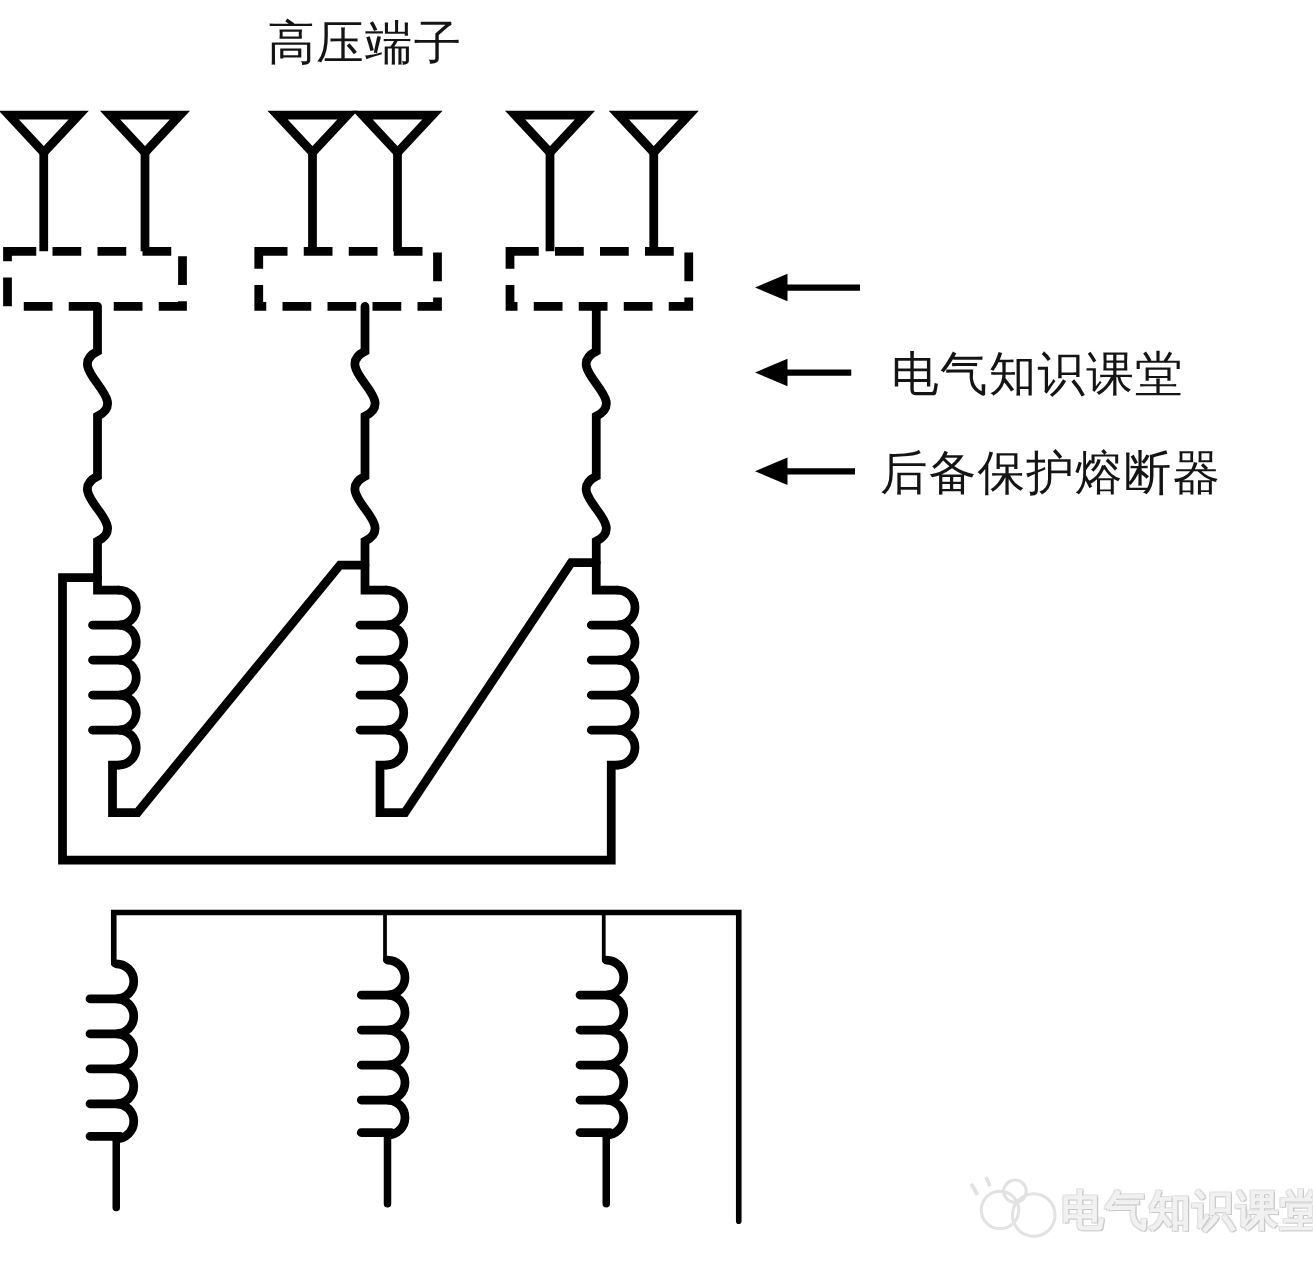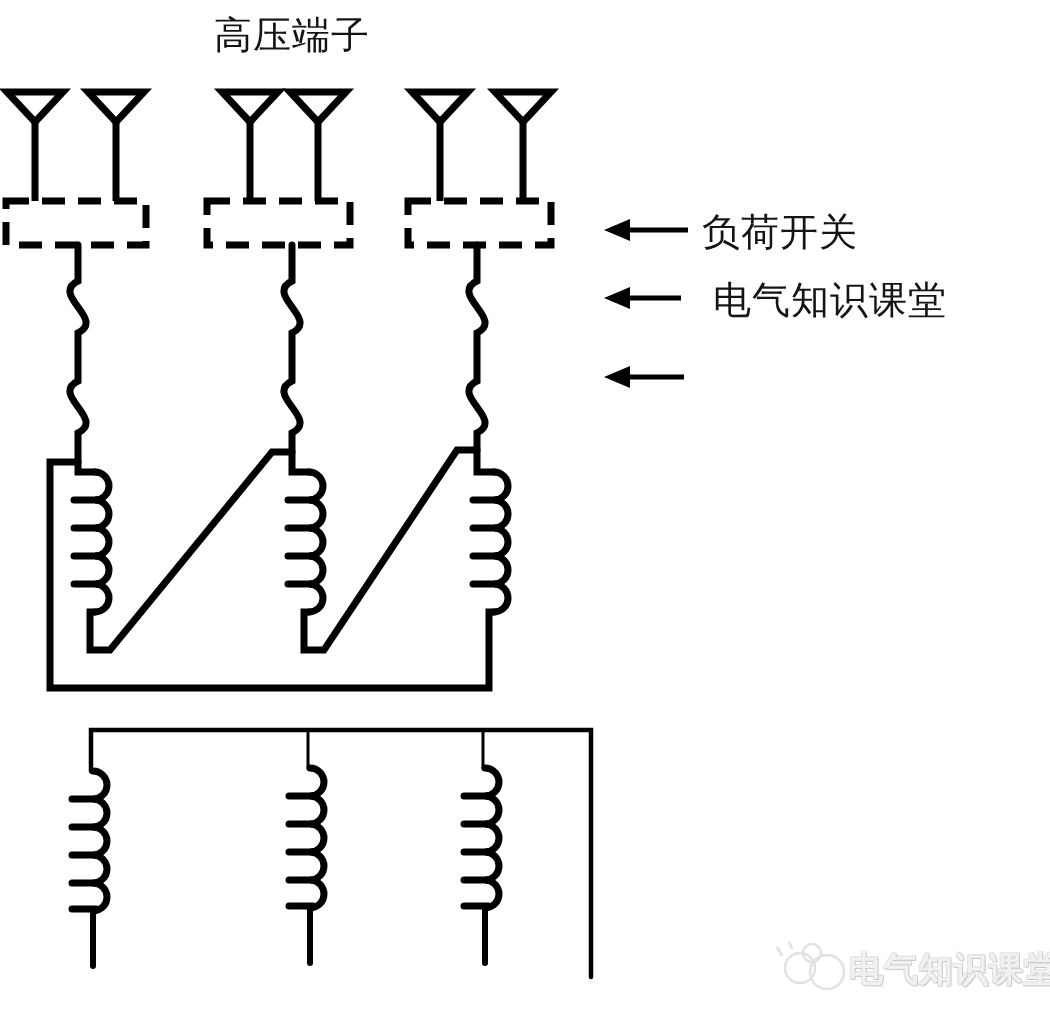--- a/index.html
+++ b/index.html
@@ -121,17 +121,17 @@
 
     <g fill="none" stroke="#e2e2e2" stroke-width="2.5">
       <circle cx="800" cy="968" r="15"></circle>
       <circle cx="827" cy="972" r="17"></circle>
       <circle cx="812" cy="953" r="9"></circle>
       <path d="M777,947 l5,9 M789,942 l3,7" stroke-width="3"></path>
     </g>
   </svg>
 
   <div class="txt title">高压端子</div>
-  <div class="txt lbl-1">负荷开关</div>
   <div class="txt lbl-2">电气知识课堂</div>
+  <div class="txt lbl-3">后备保护熔断器</div>
   <div class="txt watermark-text">电气知识课堂</div>
 
 </div>
 
 </body></html>

